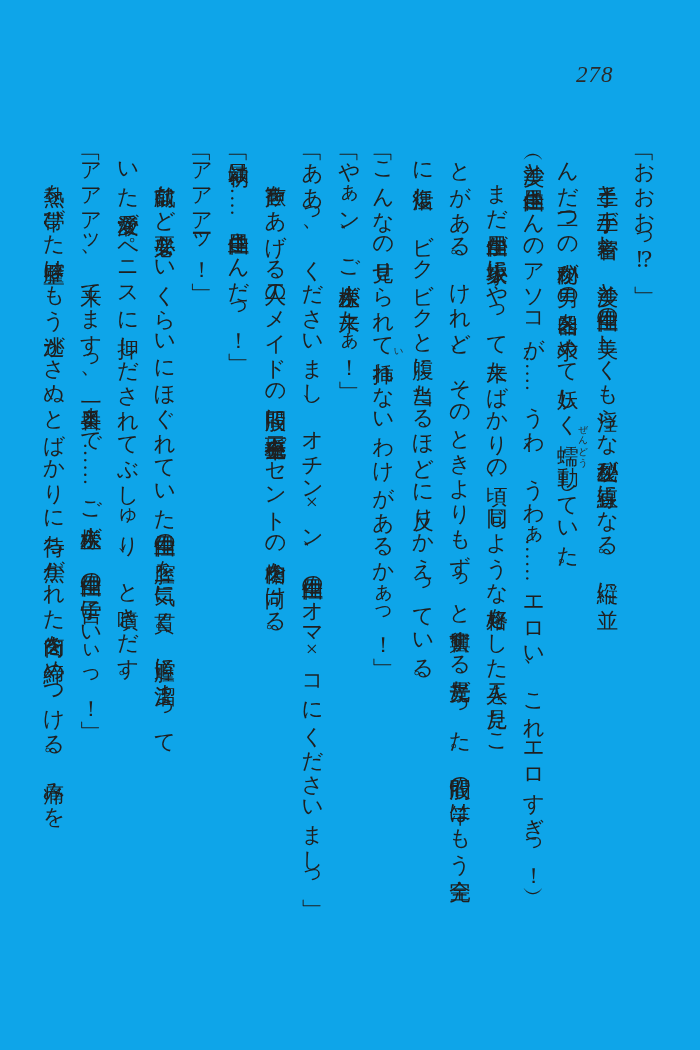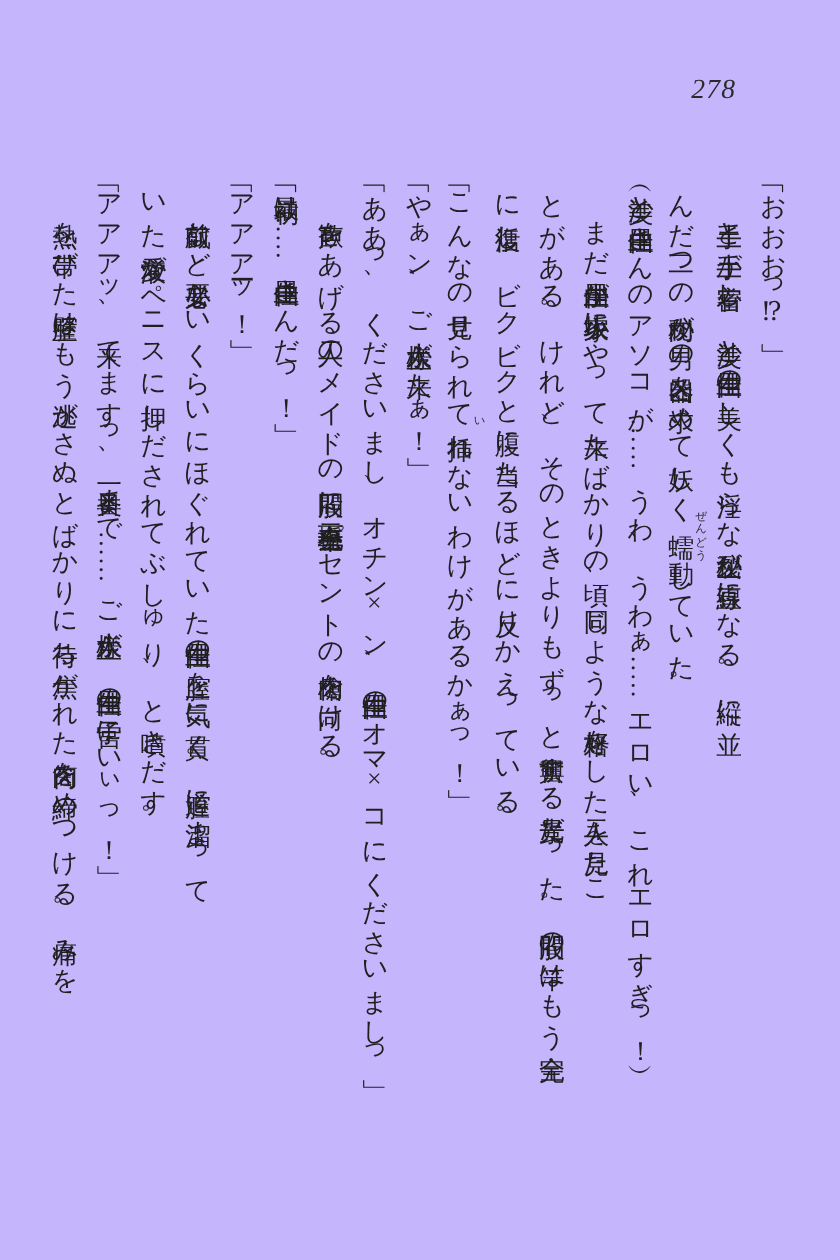--- a/index.html
+++ b/index.html
@@ -53,21 +53,21 @@
   rt {
     font-size: 9.5px;
     letter-spacing: 0;
     line-height: 1;
     color: #2a2a2a;
   }
 </style>
 </head>
 <body>
 
-<div class="page" style="background: #c4b5fd; text-decoration: underline;">
+<div class="page" style="background: #0ea5e9; text-decoration: underline;">
   <div class="page-number">278</div>
   <div class="text-block" id="text-block">
       <p class="tcol" style="right: 0px; margin: 0px; color: rgb(31, 31, 31);"><span>「おおおっ⁉」</span></p>
       <p class="tcol indent" style="right: 36.9px; margin: 0px; color: rgb(31, 31, 31);"><span>土手と土手が密着し、美沙と由佳里の美しくも淫らな秘裂が一直線になる。縦に並</span></p>
       <p class="tcol" style="right: 73.8px; margin: 0px; color: rgb(31, 31, 31);"><span>んだ二つの秘肉が男の凶器を求めて妖しく</span><ruby>蠕動<rt>ぜんどう</rt></ruby><span>していた。</span></p>
       <p class="tcol" style="right: 110.7px; margin: 0px; color: rgb(31, 31, 31);"><span>（美沙と由佳里さんのアソコが……うわ、うわぁ……エロい、これエロすぎっ！）</span></p>
       <p class="tcol indent" style="right: 147.6px; margin: 0px; color: rgb(31, 31, 31);"><span>まだ由佳里が小坂家にやって来たばかりの頃、同じような格好をした二人を見たこ</span></p>
       <p class="tcol" style="right: 184.5px; margin: 0px; color: rgb(31, 31, 31);"><span>とがある。けれど、そのときよりもずっと興奮する光景だった。股間の竿はもう完全</span></p>
       <p class="tcol" style="right: 221.4px; margin: 0px; color: rgb(31, 31, 31);"><span>に復活し、ビクビクと腹に当たるほどに反りかえっている。</span></p>
       <p class="tcol" style="right: 258.3px; margin: 0px; color: rgb(31, 31, 31);"><span>「こんなの見せられて</span><ruby>挿<rt>い</rt></ruby><span>れないわけがあるかぁっ！」</span></p>

